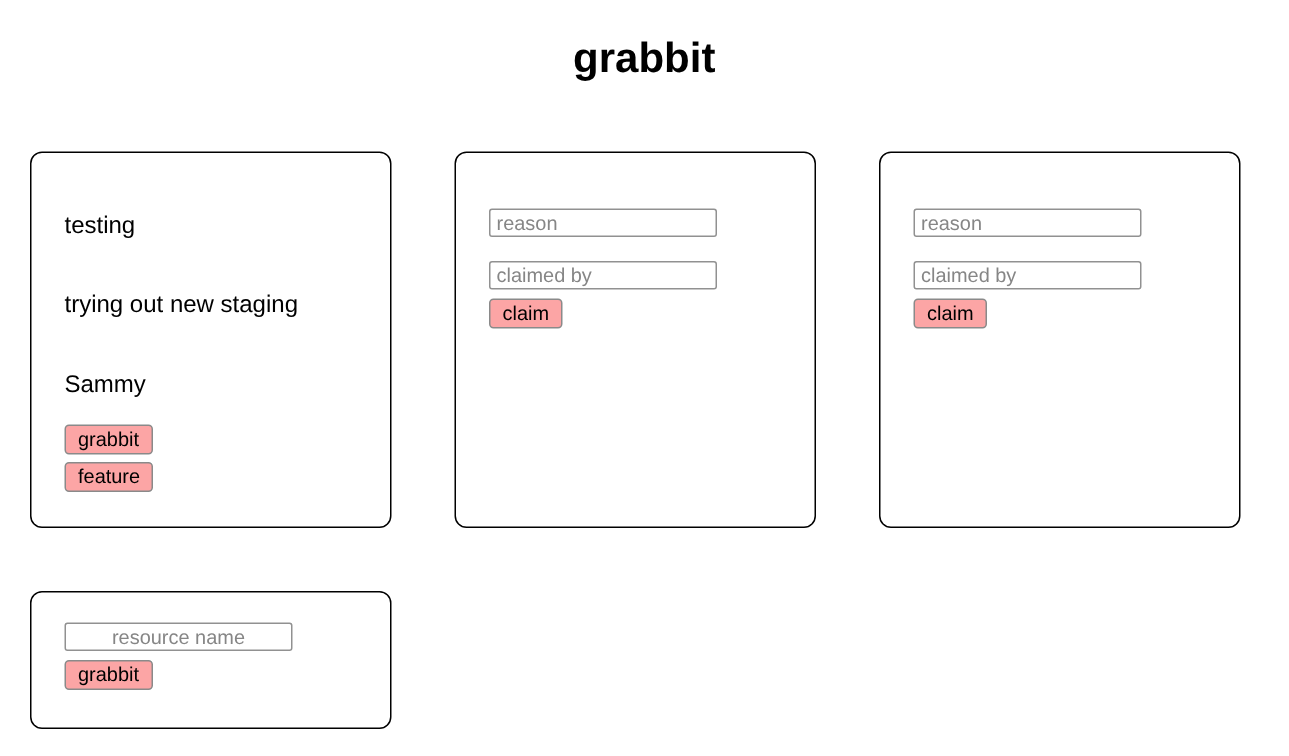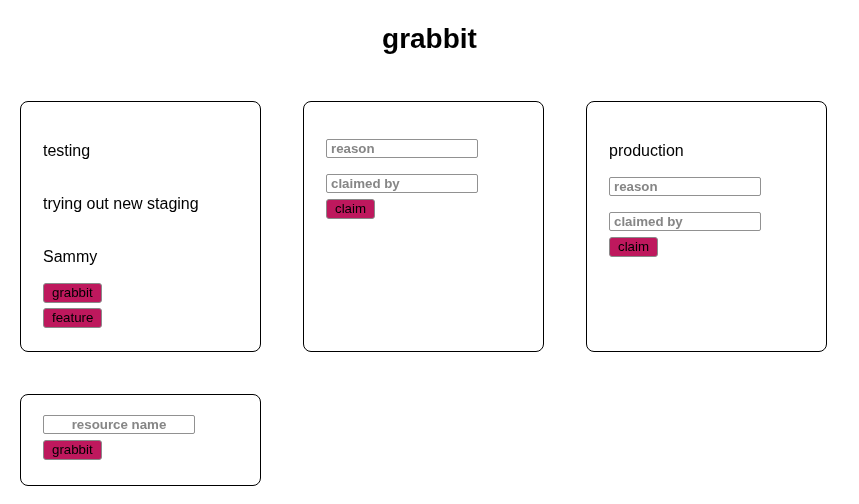--- a/index.html
+++ b/index.html
@@ -47,42 +47,41 @@
   .res-claimer { margin-top: 35px !important; }
 
   button.btn {
     display: block;
     height: 20px;
     line-height: 16px;
     padding: 1px 8px;
     font-family: "Liberation Sans", sans-serif;
     font-size: 13.3px;
     color: #000000;
-    background: #be185d;
+    background: #fca5a5;
     border: 1px solid #8a8a8a;
     border-radius: 3px;
     cursor: pointer;
   }
   .release-btn { margin-top: 17px; }
   .delete-btn  { margin-top: 5px; margin-bottom: 3px; }
   .claim-btn   { margin-top: 6px; }
   .create-btn  { margin: 6px 0 5px 0; }
 
   input.text-input {
     display: block;
     width: 152px;
     height: 19px;
     padding: 1px 4px;
     font-family: "Liberation Sans", sans-serif;
     font-size: 13.3px;
     color: #000000;
     background: #ffffff;
     border: 1px solid #919191;
     border-radius: 2px;
-    font-weight: bold;
   }
   input.text-input::placeholder { color: #868686; opacity: 1; }
   .first-field { margin-top: 17px; }
   .stacked-field { margin-top: 16px; }
   .create-card .first-field { margin-top: 0; text-align: center; }
 </style>
 </head>
 <body>
 
 <h1 class="app-title">grabbit</h1>
@@ -97,21 +96,20 @@
     <button class="btn delete-btn">feature</button>
   </div>
 
   <div class="card">
     <input class="text-input first-field" type="text" placeholder="reason" style="">
     <input class="text-input stacked-field" type="text" placeholder="claimed by" style="">
     <button class="btn claim-btn">claim</button>
   </div>
 
   <div class="card">
-    <p class="res-title">production</p>
     <input class="text-input first-field" type="text" placeholder="reason" style="">
     <input class="text-input stacked-field" type="text" placeholder="claimed by" style="">
     <button class="btn claim-btn">claim</button>
   </div>
 
   <div class="card create-card">
     <input class="text-input first-field" type="text" placeholder="resource name" style="">
     <button class="btn create-btn">grabbit</button>
   </div>
 

